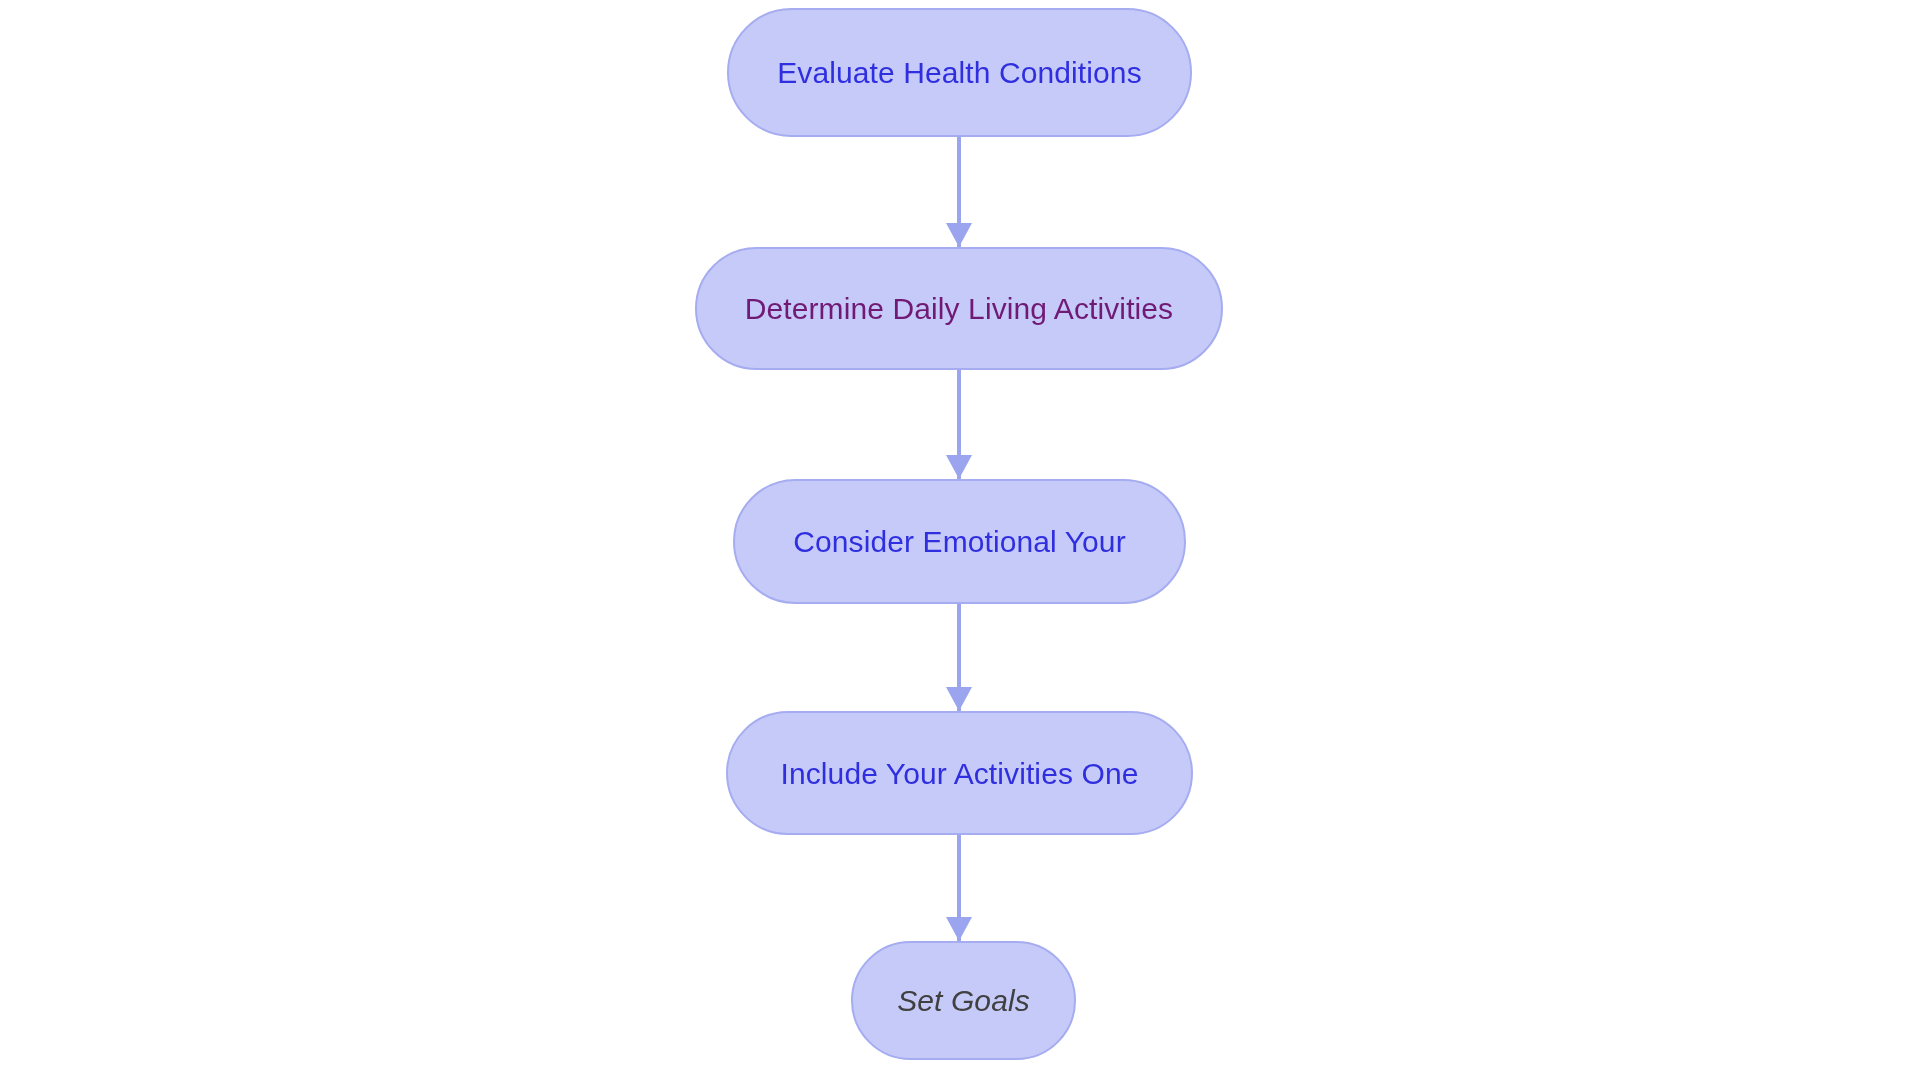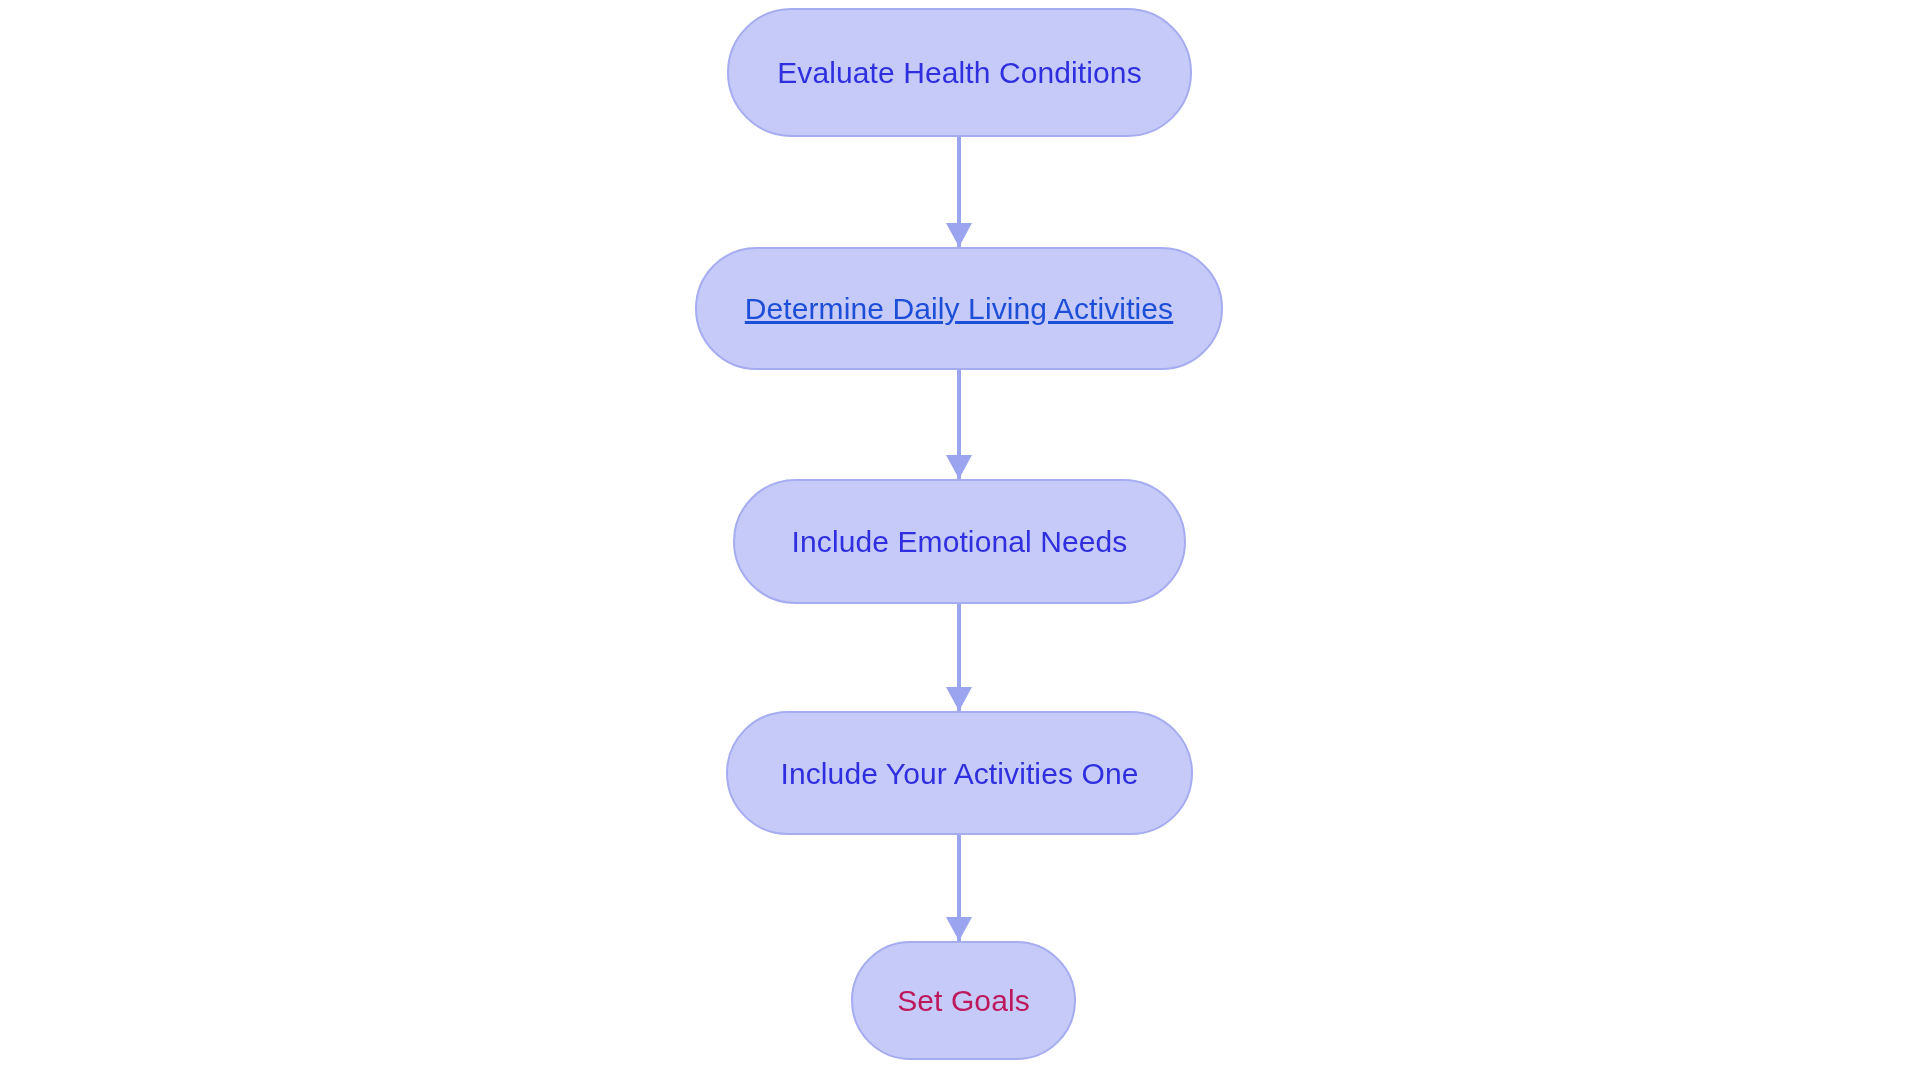--- a/index.html
+++ b/index.html
@@ -78,44 +78,44 @@
     <div class="node" id="n1" style="left: 727px; top: 8px; width: 465px; height: 129px; background: rgb(198, 202, 249); border-color: rgb(165, 172, 240);">
       <span class="node-label" style="color: rgb(47, 47, 223);">Evaluate Health Conditions</span>
     </div>
 
     <div class="connector" id="c1" style="left: 946px; top: 137px; width: 26px; height: 110px;">
       <div class="stem" style="height: 110px; background: rgb(154, 164, 239);"></div>
       <div class="head" style="border-top-color: rgb(154, 164, 239);"></div>
     </div>
 
     <div class="node" id="n2" style="left: 695px; top: 247px; width: 528px; height: 123px; background: rgb(198, 202, 249); border-color: rgb(165, 172, 240);">
-      <span class="node-label" style="color: #1d4ed8; text-decoration: underline;">Determine Daily Living Activities</span>
+      <span class="node-label" style="color: #701a75;">Determine Daily Living Activities</span>
     </div>
 
     <div class="connector" id="c2" style="left: 946px; top: 370px; width: 26px; height: 109px;">
       <div class="stem" style="height: 109px; background: rgb(154, 164, 239);"></div>
       <div class="head" style="border-top-color: rgb(154, 164, 239);"></div>
     </div>
 
     <div class="node" id="n3" style="left: 733px; top: 479px; width: 453px; height: 125px; background: rgb(198, 202, 249); border-color: rgb(165, 172, 240);">
-      <span class="node-label" style="color: rgb(47, 47, 223);">Include Emotional Needs</span>
+      <span class="node-label" style="color: rgb(47, 47, 223);">Consider Emotional Your</span>
     </div>
 
     <div class="connector" id="c3" style="left: 946px; top: 604px; width: 26px; height: 107px;">
       <div class="stem" style="height: 107px; background: rgb(154, 164, 239);"></div>
       <div class="head" style="border-top-color: rgb(154, 164, 239);"></div>
     </div>
 
     <div class="node" id="n4" style="left: 726px; top: 711px; width: 467px; height: 124px; background: rgb(198, 202, 249); border-color: rgb(165, 172, 240);">
       <span class="node-label" style="color: rgb(47, 47, 223);">Include Your Activities One</span>
     </div>
 
     <div class="connector" id="c4" style="left: 946px; top: 835px; width: 26px; height: 106px;">
       <div class="stem" style="height: 106px; background: rgb(154, 164, 239);"></div>
       <div class="head" style="border-top-color: rgb(154, 164, 239);"></div>
     </div>
 
     <div class="node" id="n5" style="left: 851px; top: 941px; width: 225px; height: 119px; background: rgb(198, 202, 249); border-color: rgb(165, 172, 240);">
-      <span class="node-label" style="color: #be185d;">Set Goals</span>
+      <span class="node-label" style="color: #404040; font-style: italic;">Set Goals</span>
     </div>
 
   </div>
 </div>
 
 </body></html>

